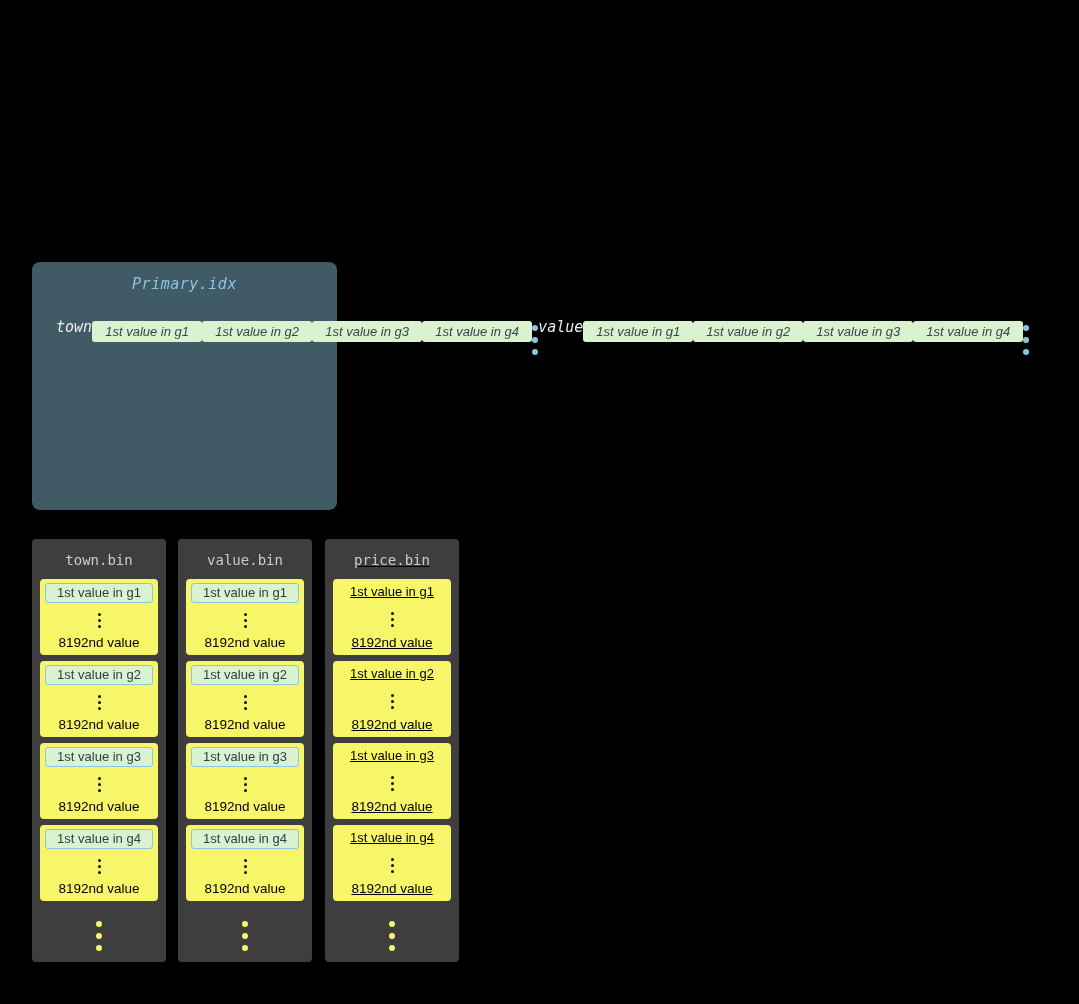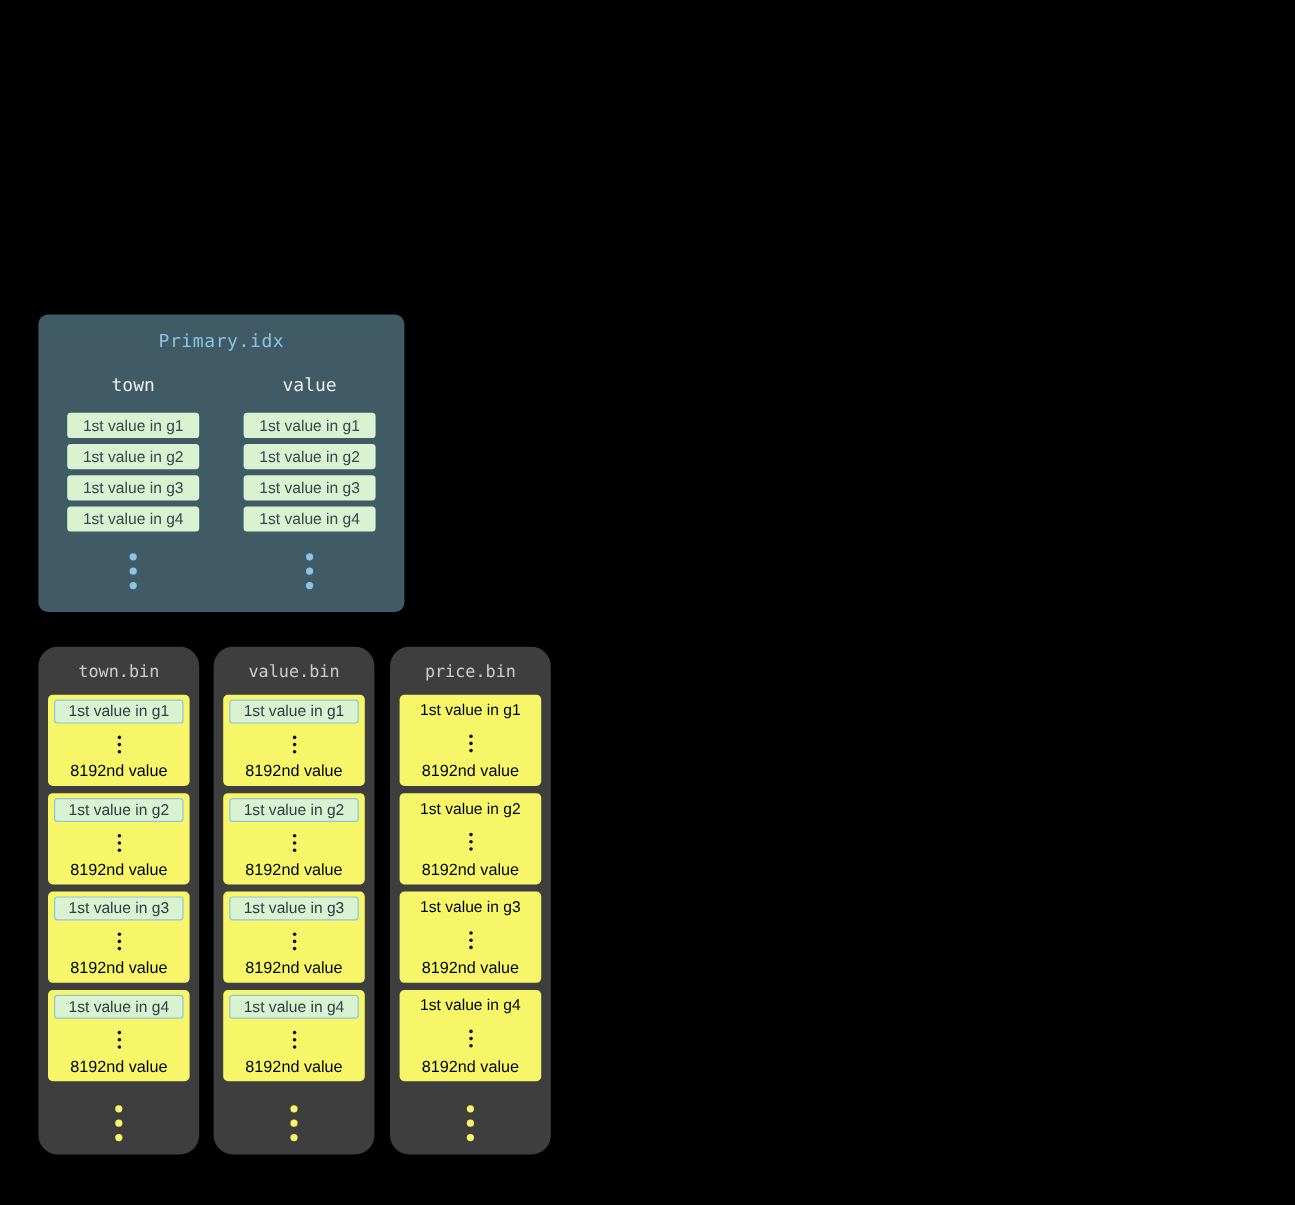--- a/index.html
+++ b/index.html
@@ -12,30 +12,31 @@
   }
   .mono { font-family: "DejaVu Sans Mono", monospace; }
   .stage { position: absolute; inset: 0; }
 
   
   .primary-panel {
     position: absolute; left: 32px; top: 262px;
     width: 305px; height: 248px;
     background: #405A66; border-radius: 8px;
     padding-top: 13px;
+    font-style: italic;
   }
   .primary-title {
     text-align: center; color: #8CC5E3;
     font-size: 15px; letter-spacing: 0.5px;
   }
   .primary-cols {
     display: flex; justify-content: space-between;
     margin-top: 19px; padding: 0 24px;
   }
-  .pcol { display: flex; flex-direction: column; align-items: center; }
+  .pcol { display: flex; flex-direction: row; align-items: center; }
   .pcol-header { color: #EAEDEE; font-size: 15px; margin-bottom: 14px; }
   .chip {
     width: 110px; height: 21px; margin-bottom: 5px;
     background: #D9F2CF; color: #37474F; border-radius: 3px;
     display: flex; align-items: center; justify-content: center;
     font-size: 13px;
   }
 
   
   .vdots { display: flex; flex-direction: column; align-items: center; }
@@ -43,27 +44,27 @@
   .vdots.blue { margin-top: 7px; }
   .vdots.blue i { width: 6px; height: 6px; background: #8CC5E3; margin-top: 6px; }
   .vdots.yellow { margin-top: 8px; }
   .vdots.yellow i { width: 6px; height: 6px; background: #F7F669; margin-top: 6px; }
   .vdots.dark i { width: 3px; height: 3px; background: #111111; margin-top: 3px; }
 
   
   .bin-panel {
     position: absolute; top: 539px;
     width: 134px; height: 423px;
-    background: #3E3E3E; border-radius: 16px;
+    background: #3E3E3E; border-radius: 4px;
     padding-top: 13px;
     display: flex; flex-direction: column; align-items: center;
   }
   .bin-town   { left: 32px; }
   .bin-street { left: 178px; }
-  .bin-price  { left: 325px; }
+  .bin-price  { left: 325px; text-decoration: underline; }
   .bin-title { color: #C9CDCE; font-size: 14px; margin-bottom: 11px; }
 
   .granule {
     width: 118px; height: 76px; margin-bottom: 6px;
     background: #F7F669; border-radius: 4px;
     color: #000000; font-size: 13px;
     display: flex; flex-direction: column; align-items: center;
     justify-content: space-between;
     padding: 4px 4px 4px;
   }

